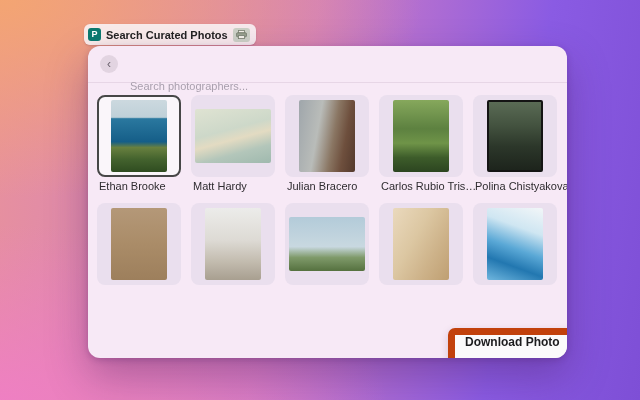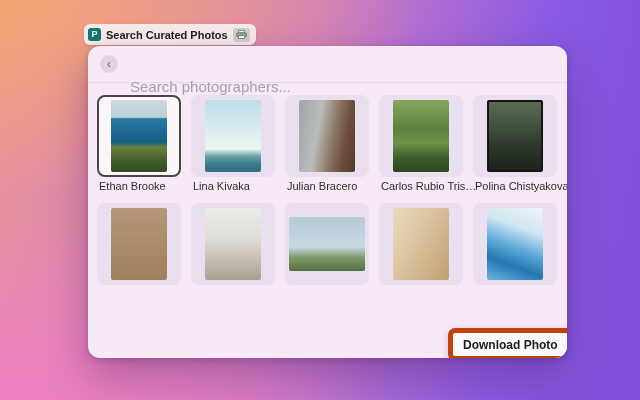--- a/index.html
+++ b/index.html
@@ -37,21 +37,21 @@
     height:36px;display:flex;align-items:center;gap:10px;padding:0 12px;
     border-bottom:1px solid #e7d6e6;
   }
   .back-btn{
     width:18px;height:18px;border-radius:50%;background:#e2d4e1;border:none;
     color:#6d6470;font-size:12px;line-height:18px;text-align:center;padding:0;cursor:default;
     flex:0 0 auto;
   }
   .search-input{
     flex:1;border:none;outline:none;background:transparent;
-    font-size:15px;color:#333;font-family:inherit;margin-top:44px;
+    font-size:11px;color:#333;font-family:inherit;margin-top:44px;
   }
   .search-input::placeholder{color:#a89fad;}
   
   .grid{
     display:grid;grid-template-columns:repeat(5,84px);
     column-gap:10px;row-gap:11px;padding:12px 9px 0 9px;
   }
   .cell{width:100px;}
   .tile{
     width:84px;height:82px;border-radius:8px;background:#eadfee;
@@ -63,22 +63,23 @@
   .photo.landscape{width:76px;height:54px;}
   .photo.framed{border:2px solid #141414;box-sizing:border-box;}
   .pname{
     margin-top:3px;font-size:11px;color:#2f2c30;
     white-space:nowrap;overflow:hidden;text-overflow:ellipsis;padding-left:2px;
   }
   
   .tooltip{
     position:absolute;left:360px;top:282px;height:23px;z-index:5;
     display:flex;align-items:center;gap:10px;padding:0 8px 0 10px;
-    background:#fbfafb;border:5px solid #c2410c;border-radius:7px;
+    background:#fbfafb;border:7px solid #c2410c;border-radius:7px;
     box-shadow:0 3px 8px rgba(60,30,70,.18);
+    flex-direction:column;
   }
   .tooltip-label{font-size:12px;font-weight:700;color:#1c1c1e;white-space:nowrap;}
   .tooltip-key{font-size:11px;color:#555;}
 </style>
 </head>
 <body>
 
 <div class="badge">
   <div class="pexels-ico">P</div>
   <span class="badge-label">Search Curated Photos</span>
@@ -100,23 +101,23 @@
 
   <div class="grid" id="photo-grid">
       <div class="cell">
         <div class="tile selected">
           <div class="photo portrait" style="background: linear-gradient(rgb(204, 217, 223) 0%, rgb(191, 208, 216) 24%, rgb(42, 120, 159) 26%, rgb(21, 94, 136) 58%, rgb(104, 128, 63) 66%, rgb(68, 99, 46) 82%, rgb(47, 76, 32) 100%);"></div>
         </div>
         <div class="pname">Ethan Brooke</div>
       </div>
       <div class="cell">
         <div class="tile">
-          <div class="photo portrait" style="background: linear-gradient(rgb(185, 221, 233) 0%, rgb(220, 239, 239) 45%, rgb(238, 246, 242) 68%, rgb(104, 163, 171) 78%, rgb(60, 127, 142) 88%, rgb(47, 111, 128) 100%);"></div>
+          <div class="photo landscape" style="background: linear-gradient(165deg, rgb(223, 227, 210) 0%, rgb(205, 216, 201) 40%, rgb(227, 219, 194) 55%, rgb(179, 198, 186) 75%, rgb(159, 185, 174) 100%);"></div>
         </div>
-        <div class="pname">Lina Kivaka</div>
+        <div class="pname">Matt Hardy</div>
       </div>
       <div class="cell">
         <div class="tile">
           <div class="photo portrait" style="background: linear-gradient(100deg, rgb(159, 166, 171) 0%, rgb(185, 188, 185) 35%, rgb(138, 118, 99) 60%, rgb(110, 79, 61) 78%, rgb(83, 57, 44) 100%);"></div>
         </div>
         <div class="pname">Julian Bracero</div>
       </div>
       <div class="cell">
         <div class="tile">
           <div class="photo portrait" style="background: linear-gradient(rgb(134, 168, 92) 0%, rgb(93, 129, 64) 40%, rgb(111, 148, 72) 60%, rgb(61, 92, 42) 80%, rgb(44, 69, 32) 100%);"></div>

